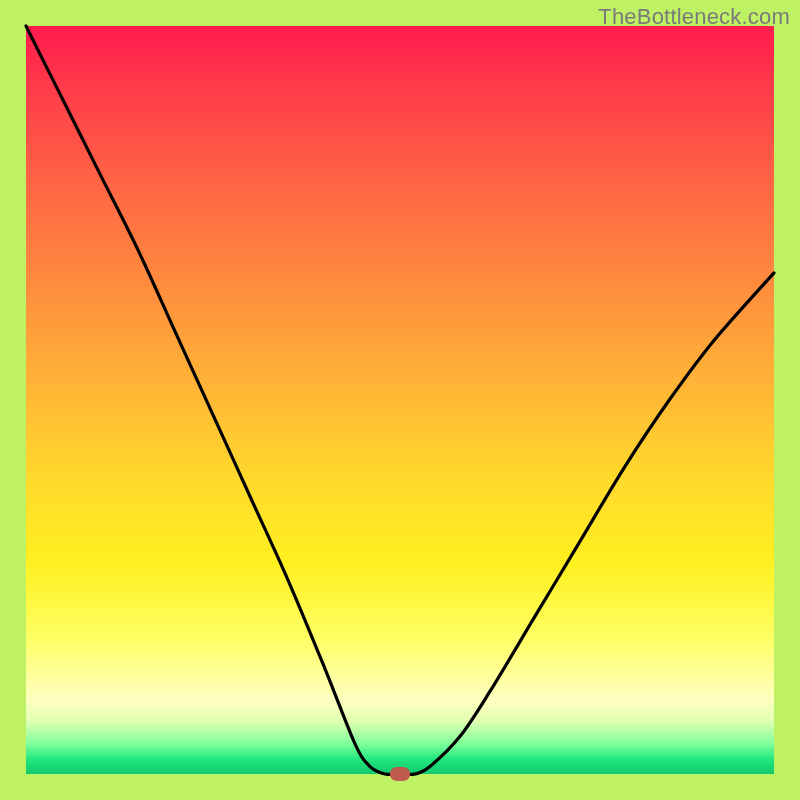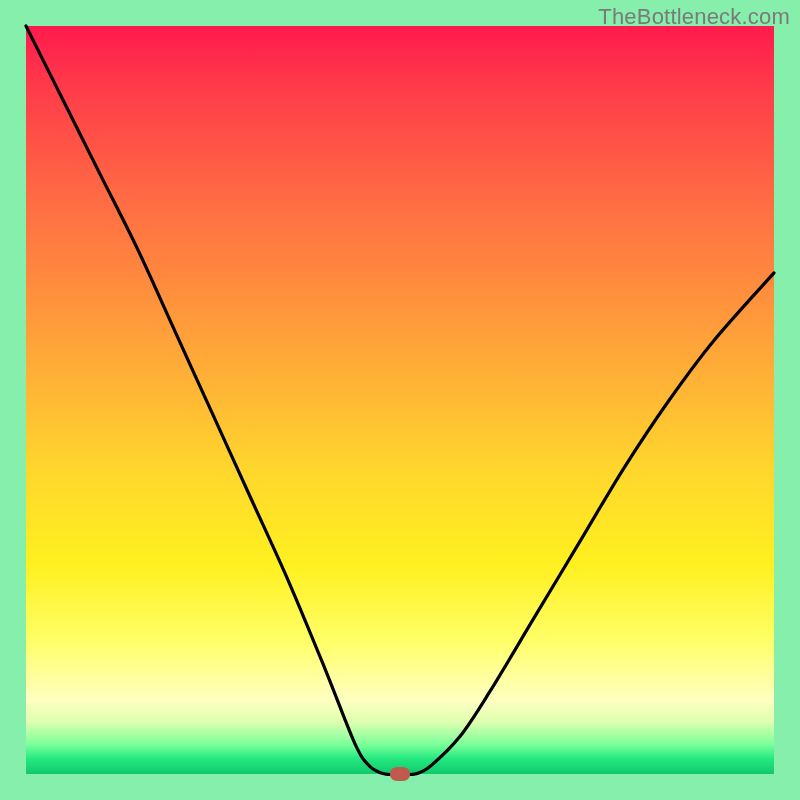--- a/index.html
+++ b/index.html
@@ -10,21 +10,21 @@
     background: #000;
     overflow: hidden;
     font-family: Arial, Helvetica, sans-serif;
   }
   .frame {
     position: absolute;
     left: 0;
     top: 0;
     width: 800px;
     height: 800px;
-    background: #86efac;
+    background: #bef264;
   }
   .plot {
     position: absolute;
     left: 26px;
     top: 26px;
     width: 748px;
     height: 748px;
     background: linear-gradient(to bottom,
       #ff1a4d 0%,
       #ff3a4a 8%,

